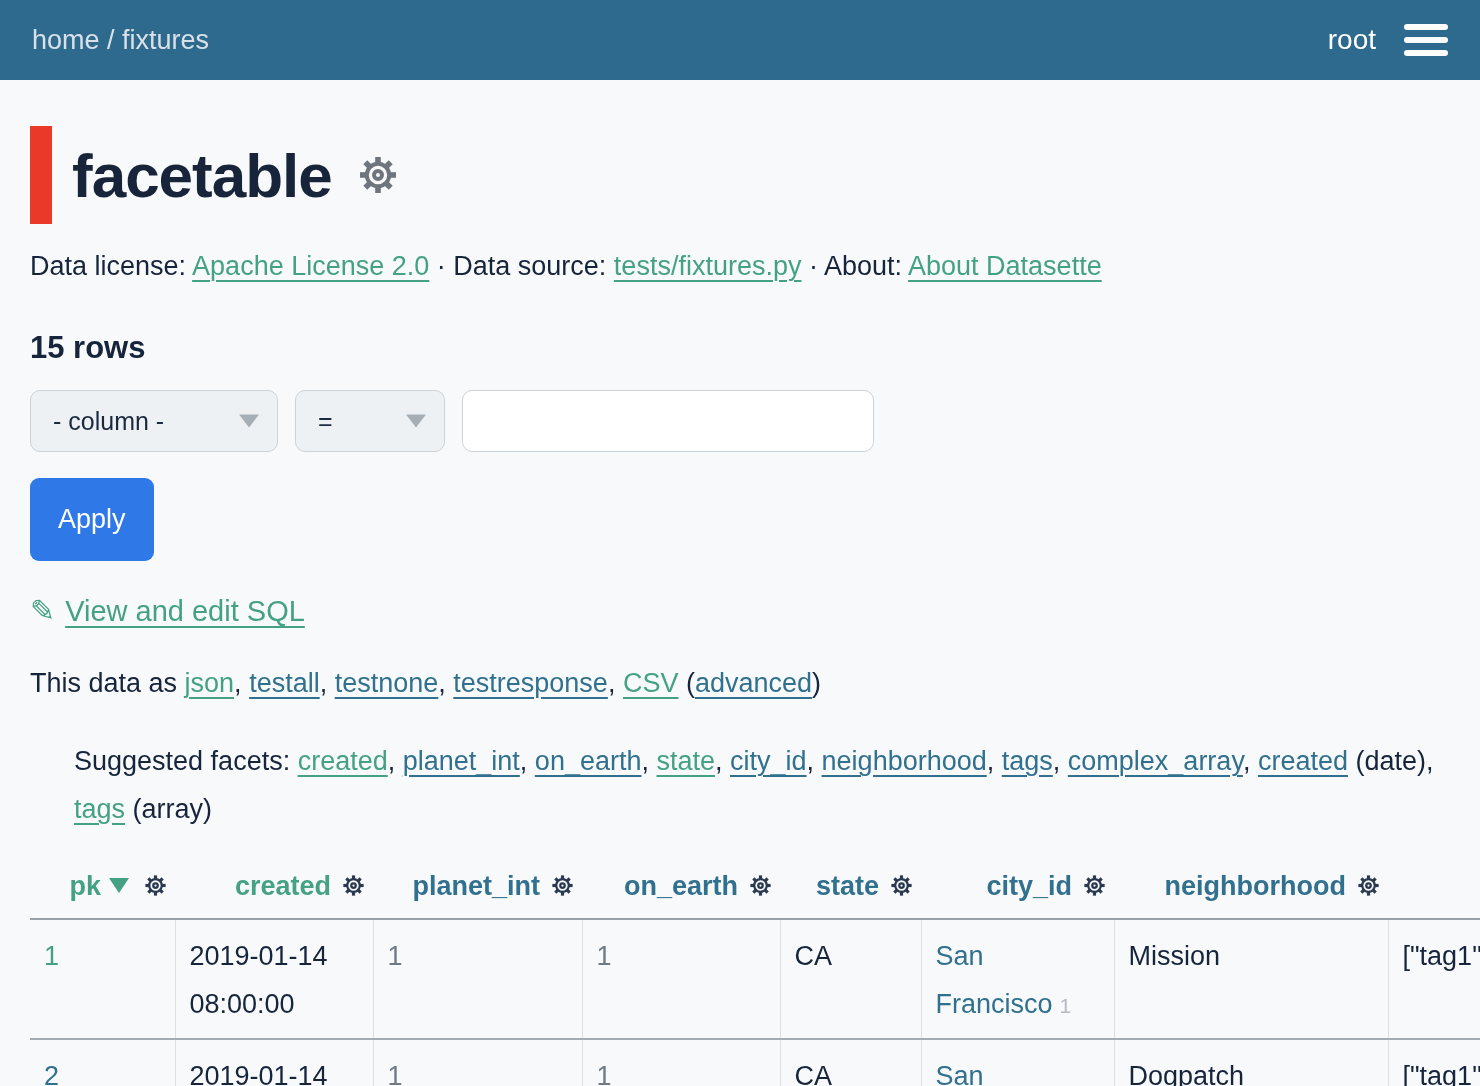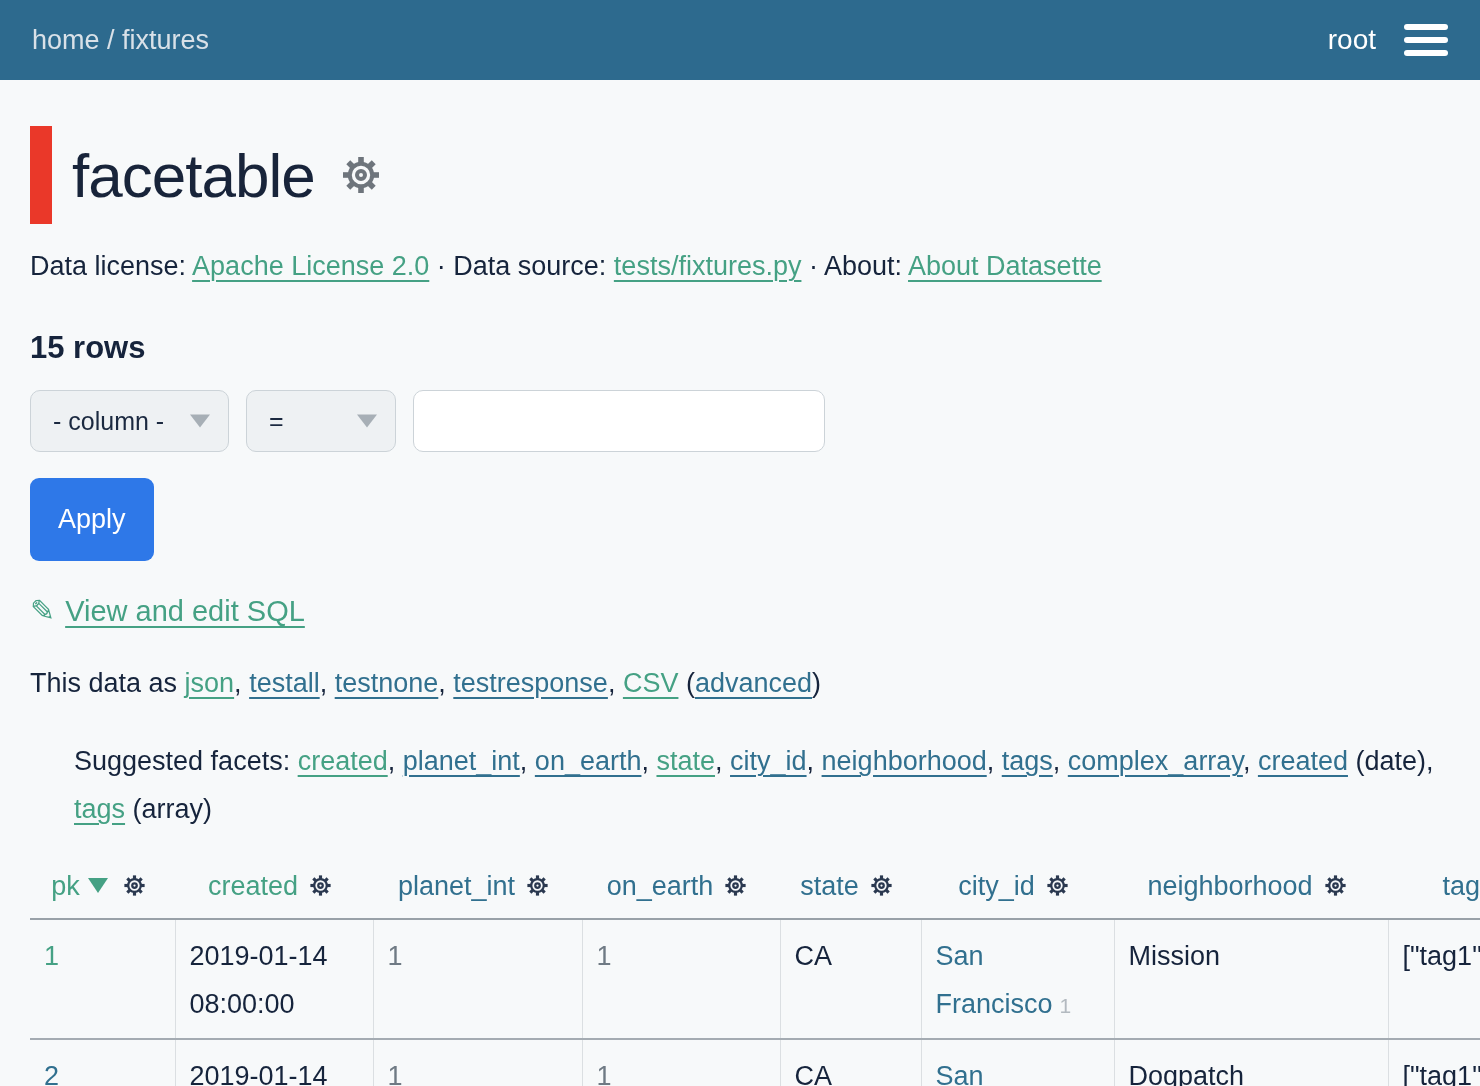--- a/index.html
+++ b/index.html
@@ -21,21 +21,21 @@
   .topbar-right { margin-left:auto; display:flex; align-items:center; gap:28px; }
   .user { color:#ffffff; font-weight:normal; font-size:28px; text-decoration:none; }
   .burger { display:flex; flex-direction:column; gap:7px; cursor:pointer; background:none; border:none; padding:0; }
   .burger span { display:block; width:44px; height:6px; background:#ffffff; border-radius:3px; }
 
   main { padding:0 30px; }
 
   
   .titlebar { display:flex; align-items:center; margin-top:46px; }
   .redbar { width:22px; height:98px; background:#ea3829; margin-right:20px; flex:none; }
-  h1 { margin:0; font-size:62px; font-weight:normal; color:#18243a; letter-spacing:-1px; }
+  h1 { margin:0; font-size:62px; font-weight:bold; color:#18243a; letter-spacing:-1px; }
   .gear { display:inline-block; vertical-align:middle; }
   .gear-lg { width:48px; height:48px; color:#6e757c; margin-left:22px; cursor:pointer; }
 
   
   .meta { margin-top:22px; font-size:27px; line-height:40px; }
   a.g { color:#45a184; }
   a.b { color:#31708f; }
   a.u { text-decoration:underline; text-decoration-thickness:2px; text-underline-offset:5px; }
 
   .rowcount { margin:44px 0 0 0; font-size:31px; font-weight:bold; color:#16243c; }
@@ -45,41 +45,41 @@
   .select {
     height:62px; background:#eef1f3; border:1px solid #ccd3d8; border-radius:10px;
     display:flex; align-items:center; padding:0 22px; font-size:25px; position:relative; cursor:pointer;
     color:#1b2940;
   }
   .select .caret {
     position:absolute; right:18px; top:50%; transform:translateY(-50%);
     width:0; height:0; border-left:10px solid transparent; border-right:10px solid transparent;
     border-top:13px solid #a7afb6;
   }
-  .sel-col { width:199px; }
+  .sel-col { width:248px; }
   .sel-op  { width:150px; }
   .filter-input {
     width:412px; height:62px; background:#ffffff; border:1px solid #ccd3d8; border-radius:10px;
     font-size:25px; padding:0 18px; font-family:"Liberation Sans", sans-serif; color:#1b2940;
   }
   .apply {
     margin-top:26px; background:#2e78e8; color:#ffffff; border:none; border-radius:9px;
     font-size:27px; padding:26px 28px; cursor:pointer; font-family:"Liberation Sans", sans-serif;
   }
 
   .sqlline { margin-top:32px; font-size:29px; }
   .pencil { color:#45a184; font-size:30px; margin-right:10px; }
 
   .exportline { margin-top:40px; font-size:27px; }
   .facetline  { margin-top:38px; font-size:27px; line-height:48px; max-width:1424px;margin-left:44px; }
 
   
   table { border-collapse:collapse; table-layout:fixed; width:1560px; margin-top:38px; }
   th {
-    font-weight:normal; text-align:center; font-size:27px; vertical-align:bottom;
+    font-weight:bold; text-align:right; font-size:27px; vertical-align:bottom;
     padding:0 6px 16px 0; border-bottom:2px solid #99a1a8; white-space:nowrap;
   }
   th a { text-decoration:none; }
   .sort-arrow {
     display:inline-block; width:0; height:0; margin:0 4px 2px 8px;
     border-left:10px solid transparent; border-right:10px solid transparent;
     border-top:15px solid #45a184;
   }
   .gear-sm { width:27px; height:27px; color:#2b3950; margin-left:9px; vertical-align:-4px; cursor:pointer; }
   td {

